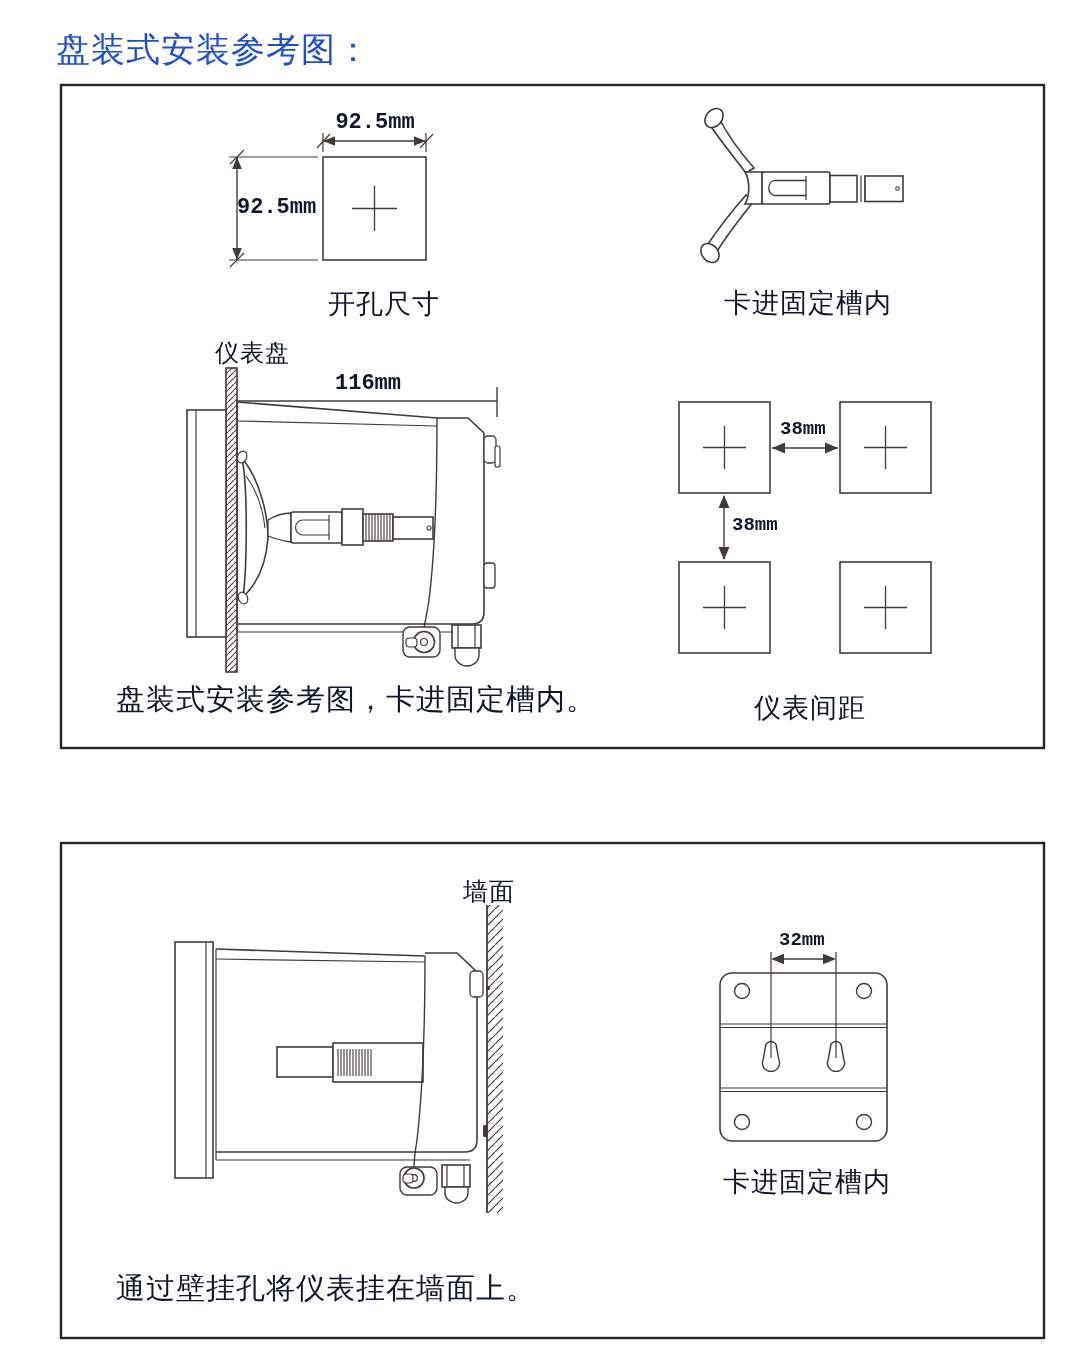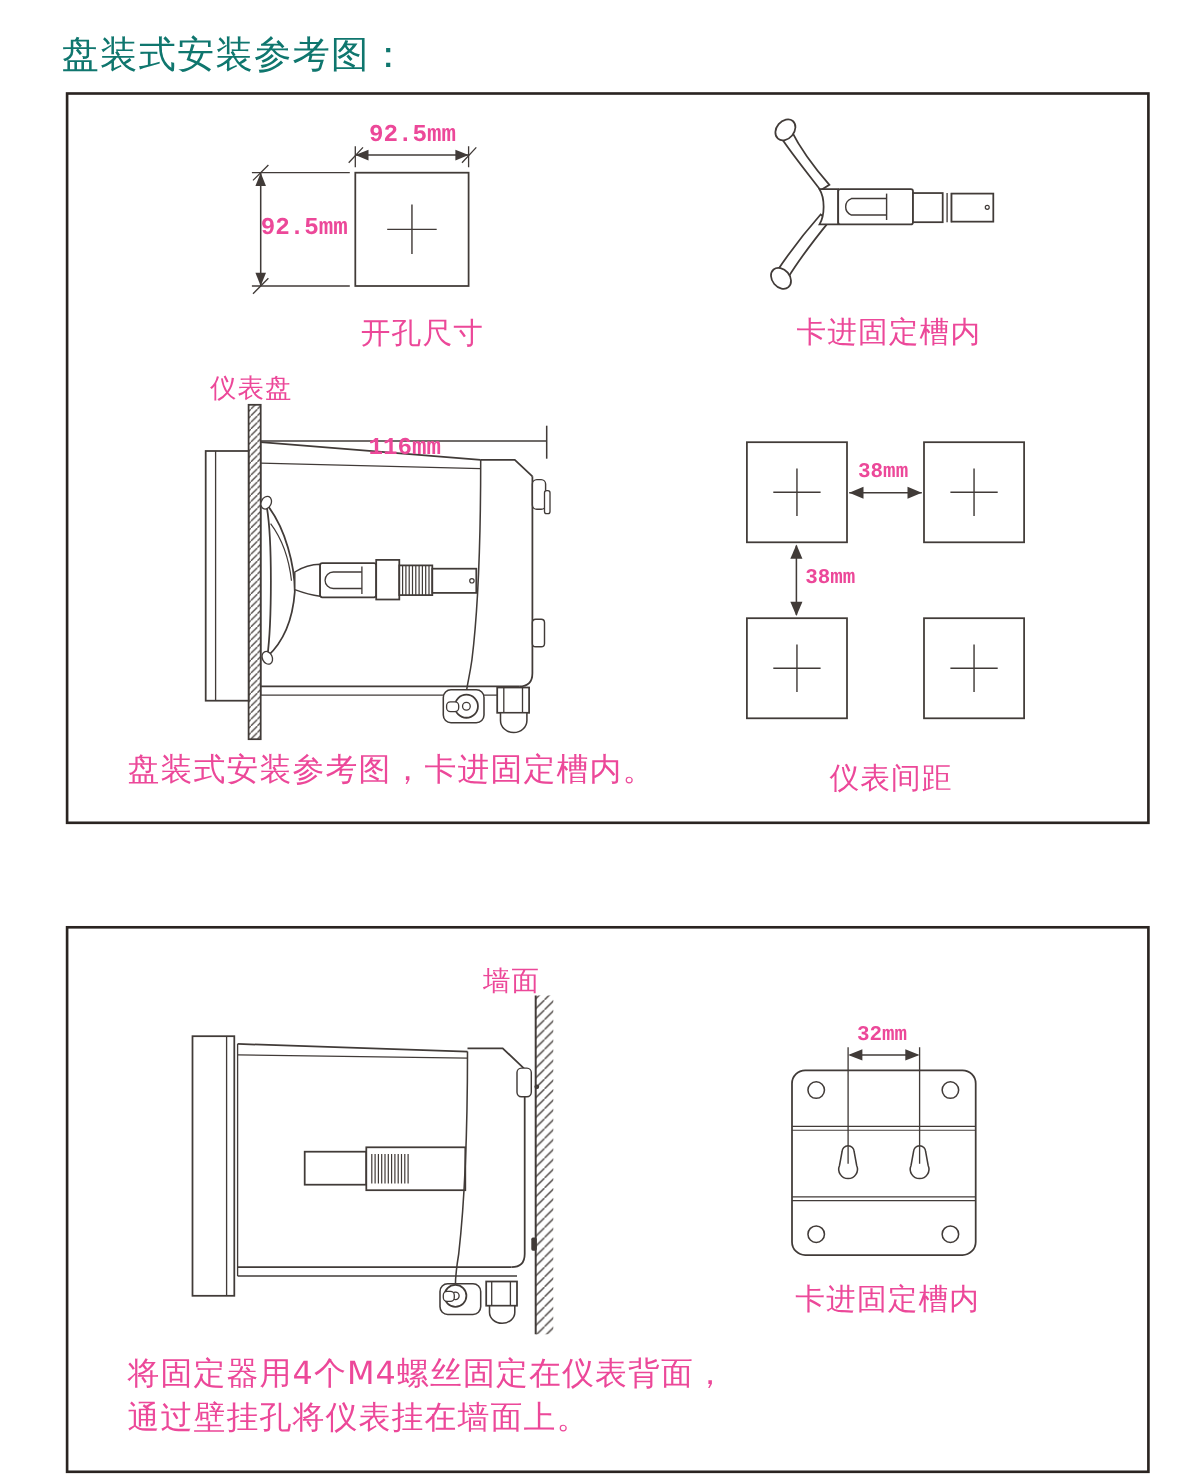--- a/index.html
+++ b/index.html
@@ -1,26 +1,26 @@
 <!DOCTYPE html>
 <html><head>
 <meta charset="utf-8">
 <style>
   html,body{margin:0;padding:0;background:#ffffff;}
   .page{position:relative;width:1080px;height:1349px;background:#ffffff;overflow:hidden;
         font-family:"DejaVu Sans",sans-serif;color:#2b2522;}
-  .lbl{position:absolute;white-space:nowrap;line-height:1.1;color:#ec4899;}
+  .lbl{position:absolute;white-space:nowrap;line-height:1.1;color:#0f172a;}
   .t-cjk{font-family:"DejaVu Sans",sans-serif;}
   .t-mono{font-family:"Liberation Mono","DejaVu Sans Mono",monospace;font-weight:bold;}
-  .sec-title{position:absolute;font-size:34px;letter-spacing:1px;color:#0f766e;}
+  .sec-title{position:absolute;font-size:34px;letter-spacing:1px;color:#1d4ed8;}
   .cap{font-size:27px;letter-spacing:1px;margin-top:12px;}
   .cap-l{font-size:29px;letter-spacing:1px;}
   .dim{font-size:22px;text-align:center;}
   .dim-s{font-size:19px;}
-  .small-cjk{font-size:24px;letter-spacing:1px;}
+  .small-cjk{font-size:24px;letter-spacing:1px;margin-left:24px;}
   svg{position:absolute;left:0;top:0;}
 </style>
 </head>
 <body>
 
 <div class="page">
 
   <svg width="1080" height="1349" viewBox="0 0 1080 1349">
     <defs>
       <pattern id="ph" width="6" height="6" patternUnits="userSpaceOnUse">
@@ -193,28 +193,27 @@
 
   <div class="sec-title t-cjk" style="left:56px;top:27px">盘装式安装参考图：</div>
 
   <div class="lbl t-mono dim" style="left:331px;top:111px;width:88px">92.5mm</div>
   <div class="lbl t-mono dim" style="left:237px;top:196px;width:70px">92.5mm</div>
   <div class="lbl t-cjk cap" style="left:328px;top:277px">开孔尺寸</div>
 
   <div class="lbl t-cjk cap" style="left:724px;top:276px">卡进固定槽内</div>
 
   <div class="lbl t-cjk small-cjk" style="left:191px;top:340px">仪表盘</div>
-  <div class="lbl t-mono dim" style="left:328px;top:396px;width:80px">116mm</div>
+  <div class="lbl t-mono dim" style="left:328px;top:372px;width:80px">116mm</div>
   <div class="lbl t-cjk cap-l" style="left:116px;top:684px">盘装式安装参考图，卡进固定槽内。</div>
 
   <div class="lbl t-mono dim-s" style="left:780px;top:419px;width:52px">38mm</div>
   <div class="lbl t-mono dim-s" style="left:732px;top:515px">38mm</div>
   <div class="lbl t-cjk cap" style="left:754px;top:681px">仪表间距</div>
 
 
   <div class="lbl t-cjk small-cjk" style="left:439px;top:878px;font-size:25px">墙面</div>
-  <div class="lbl t-cjk cap-l" style="left:116px;top:1233px">将固定器用4个M4螺丝固定在仪表背面，</div>
   <div class="lbl t-cjk cap-l" style="left:116px;top:1273px">通过壁挂孔将仪表挂在墙面上。</div>
 
   <div class="lbl t-mono dim-s" style="left:779px;top:930px;width:50px">32mm</div>
   <div class="lbl t-cjk cap" style="left:723px;top:1155px">卡进固定槽内</div>
 
 </div>
 
 </body></html>

